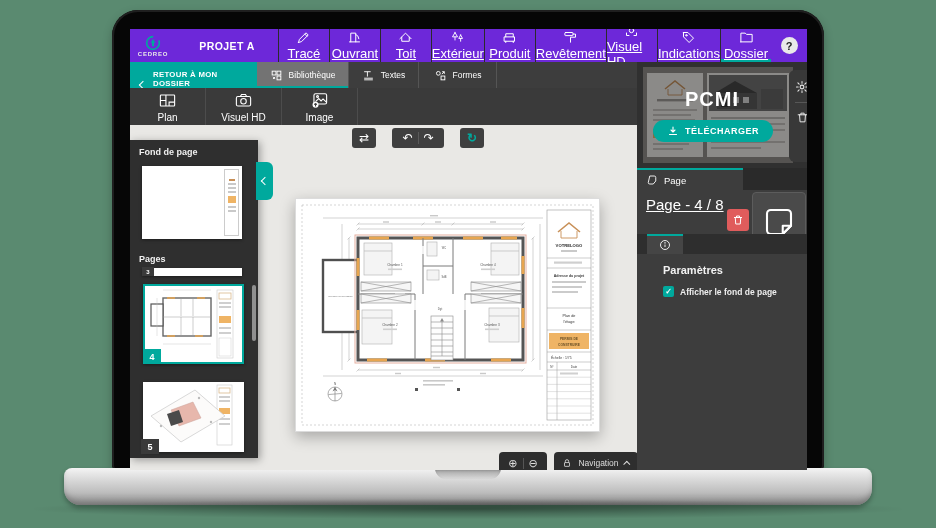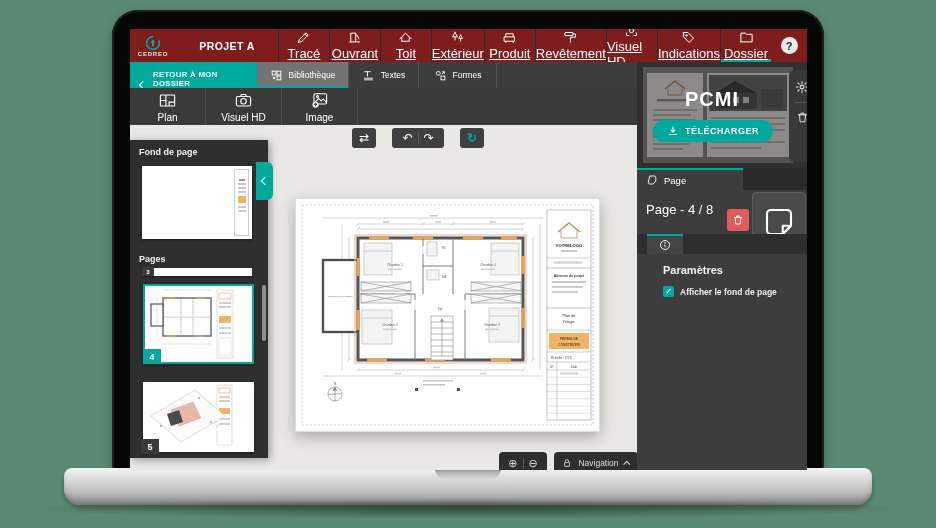--- a/index.html
+++ b/index.html
@@ -16,21 +16,21 @@
   .base{position:absolute;left:64px;top:468px;width:808px;height:37px;
         background:linear-gradient(180deg,#f4f4f4 0%,#dcdcdc 28%,#bdbdbd 66%,#8d8d8d 100%);
         border-radius:8px 8px 16px 16px;box-shadow:inset 0 -6px 7px -4px #6f6f6f,0 3px 5px rgba(0,0,0,.3);}
   .notch{position:absolute;left:50%;top:0;transform:translateX(-50%);width:66px;height:11px;
          background:linear-gradient(180deg,#9c9c9c,#d9d9d9);border-radius:0 0 32px 32px;
          box-shadow:inset 0 2px 3px rgba(0,0,0,.25);}
   .floor-shadow{position:absolute;left:34px;top:499px;width:868px;height:20px;
          background:radial-gradient(ellipse at center,rgba(0,0,0,.38) 0%,rgba(0,0,0,.15) 45%,transparent 72%);}
 
   
-  .topbar{position:absolute;left:0;top:0;width:677px;height:33px;background:#7f1d1d;display:flex;align-items:stretch;z-index:8;}
+  .topbar{position:absolute;left:0;top:0;width:677px;height:33px;background:#6d28d9;display:flex;align-items:stretch;z-index:8;}
   .logo{width:46px;display:flex;flex-direction:column;align-items:center;justify-content:center;gap:0;}
   .logo .lg-txt{font-size:6px;letter-spacing:.8px;color:#e8e8e8;font-weight:bold;}
   .project{width:102px;display:flex;align-items:center;justify-content:center;color:#fff;
            font-size:10.5px;font-weight:bold;letter-spacing:.4px;}
   .main-tabs{flex:1;display:flex;}
   .mtab{flex:1;display:flex;flex-direction:column;align-items:center;justify-content:center;gap:1px;
         border-left:1px solid #2b2b2b;color:#fff;cursor:pointer;position:relative;}
   .mtab .lbl{font-size:13px;text-decoration:underline;}
   .mtab.active{box-shadow:inset 0 -3px 0 var(--teal);}
   .help{width:36px;display:flex;align-items:center;justify-content:center;}
@@ -67,21 +67,21 @@
 
   .bpill{position:absolute;background:#2e2e2e;border-radius:4px;color:#ddd;display:flex;
          align-items:center;justify-content:center;height:22px;bottom:-4px;cursor:pointer;}
   .zoom-pill{left:369px;width:48px;gap:0;font-size:11px;}
   .zoom-pill .sep{width:1px;height:11px;background:#565656;margin:0 5px;}
   .nav-pill{left:424px;width:84px;gap:6px;font-size:8.5px;}
   .caret-up{display:inline-block;width:5px;height:5px;border-top:1.5px solid #ddd;border-left:1.5px solid #ddd;
          transform:rotate(45deg) translateY(1px);}
 
   
-  .sidebar{position:absolute;left:0;top:111px;width:138px;height:318px;background:#2f2f2f;z-index:5;
+  .sidebar{position:absolute;left:0;top:111px;width:128px;height:318px;background:#2f2f2f;z-index:5;
            box-shadow:2px 2px 8px rgba(0,0,0,.35);}
   .sb-label{color:#f0f0f0;font-size:9px;font-weight:bold;padding:7px 9px 0 9px;}
   .thumb{position:relative;background:#fff;margin:0 16px 0 12px;box-shadow:0 1px 3px rgba(0,0,0,.4);}
   .fond-thumb{height:73px;margin-top:9px;}
   .tb-strip{position:absolute;right:3px;top:3px;bottom:3px;width:15px;border:0.5px solid #ccc;padding:2px 1.5px;}
   .tb-strip .bar{height:2px;background:#c9c9c9;margin:2px 1px;}
   .tb-strip .roofico{height:8px;margin:1px 2px;border-bottom:2px solid #C89058;}
   .tb-strip .chip{height:7px;background:var(--orange);margin:3px 1px;}
   .pages-label{margin-top:8px;}
   .p3strip{height:8px;margin-top:4px;position:relative;overflow:visible;}
@@ -110,21 +110,21 @@
         color:#fff;font-size:9px;font-weight:bold;letter-spacing:.5px;display:flex;align-items:center;
         justify-content:center;gap:6px;cursor:pointer;}
   .side-strip{position:absolute;right:-8px;top:8px;width:26px;height:92px;background:#383838;border-radius:6px;
         display:flex;flex-direction:column;align-items:center;padding-top:10px;gap:8px;}
   .side-strip .div{width:14px;height:1px;background:#575757;}
   .ss-btn{cursor:pointer;display:flex;}
 
   .tabrow{position:absolute;left:0;top:106px;width:170px;height:22px;background:#2a2a2a;display:flex;}
   .page-tab{width:106px;background:#3d3d3d;border-top:2px solid var(--teal);display:flex;align-items:center;
         gap:6px;padding-left:9px;color:#fff;font-size:9.5px;cursor:pointer;}
-  .counter{position:absolute;left:9px;top:140px;color:#fff;font-size:13px;}
+  .counter{position:absolute;left:9px;top:134px;color:#fff;font-size:15px;text-decoration:underline;}
   .del-btn{position:absolute;left:90px;top:147px;width:22px;height:22px;background:var(--red);border-radius:3px;
         display:flex;align-items:center;justify-content:center;cursor:pointer;}
   .bigpage{position:absolute;left:115px;top:130px;width:54px;height:60px;background:#4a4a4a;
         border:1px solid #5c5c5c;border-radius:4px;display:flex;align-items:center;justify-content:center;cursor:pointer;}
   .inforow{position:absolute;left:0;top:172px;width:170px;height:20px;background:#2e2e2e;display:flex;}
   .info-tab{width:36px;margin-left:10px;background:#454545;border-top:2px solid var(--teal);display:flex;
         align-items:center;justify-content:center;cursor:pointer;}
   .params{position:absolute;left:26px;top:202px;color:#f2f2f2;font-size:11px;font-weight:bold;}
   .checkrow{position:absolute;left:26px;top:224px;display:flex;align-items:center;gap:6px;cursor:pointer;}
   .checkbox{width:11px;height:11px;background:var(--teal);border-radius:2px;color:#fff;font-size:8px;

